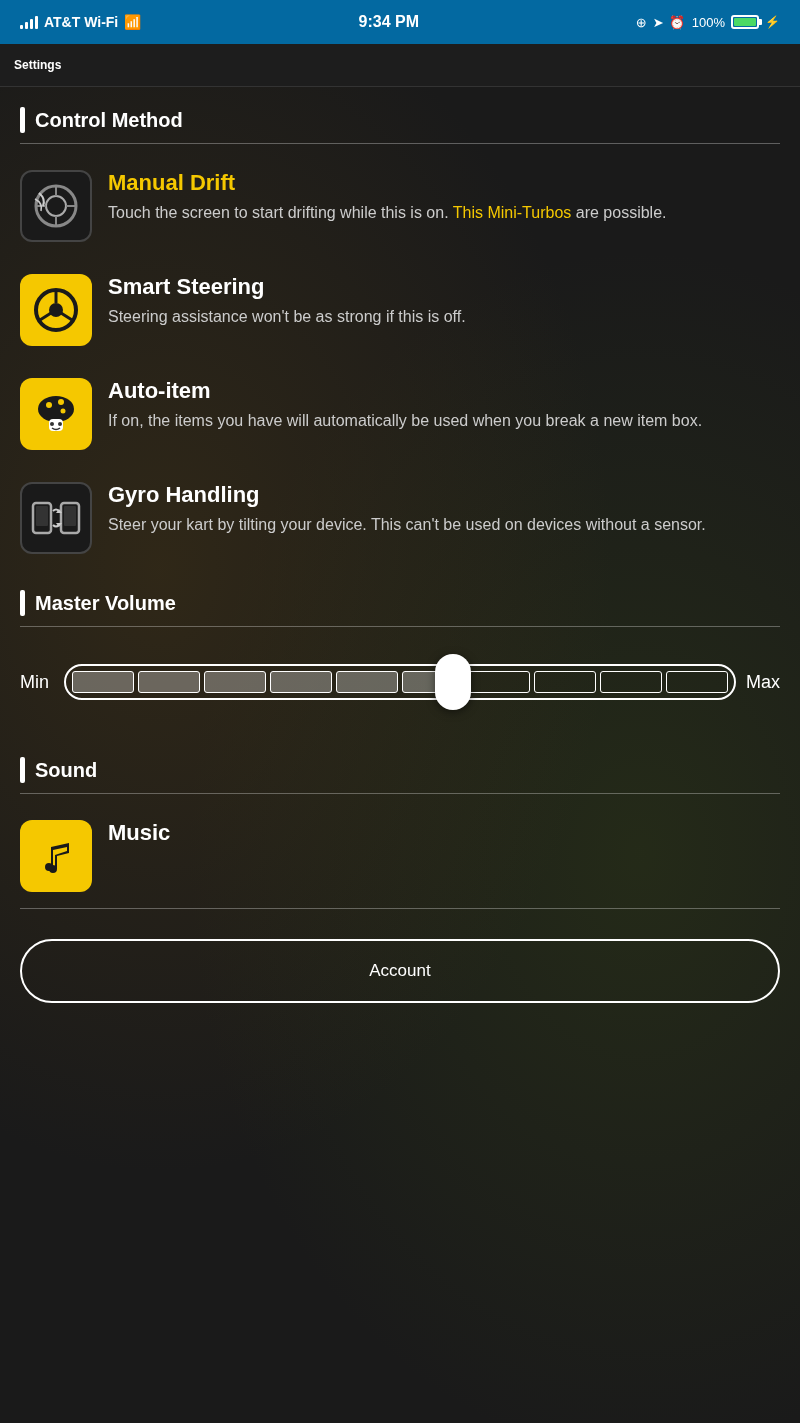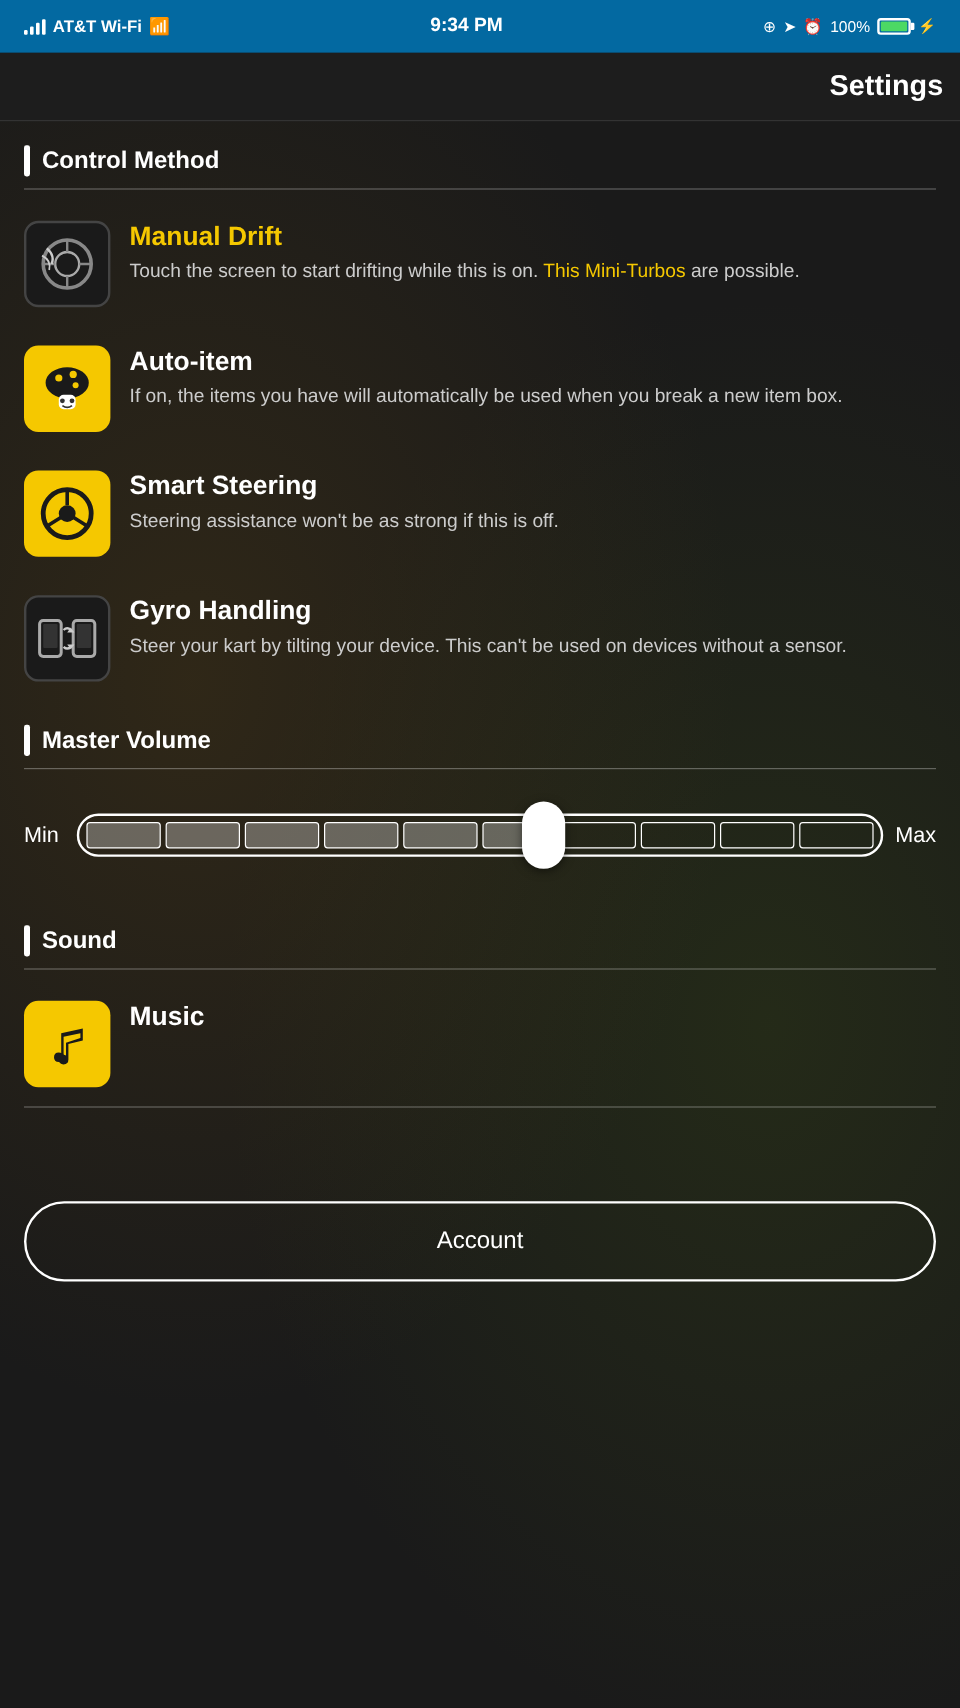--- a/index.html
+++ b/index.html
@@ -65,23 +65,23 @@
       top: 1px;
       bottom: 1px;
       width: 90%;
       background: #4cd964;
       border-radius: 1px;
     }
 
     
     .nav-bar {
       background: rgba(30, 30, 30, 0.95);
-      text-align: right;
+      text-align: left;
       padding: 14px;
-      font-size: 24px;
+      font-size: 12px;
       font-weight: 700;
       border-bottom: 1px solid #333;
       position: relative;
     }
 
     
     .bg-layer {
       position: fixed;
       top: 0; left: 0; right: 0; bottom: 0;
       background: 
@@ -244,25 +244,24 @@
     .account-section {
       padding: 20px;
     }
     .account-button {
       width: 100%;
       padding: 20px;
       background: transparent;
       border: 2.5px solid white;
       border-radius: 50px;
       color: white;
-      font-size: 20px;
+      font-size: 17px;
       font-weight: 500;
       text-align: center;
       cursor: pointer;
-      margin-top: 48px;
     }
 
     
     .signal-bars {
       display: flex;
       align-items: flex-end;
       gap: 2px;
       height: 14px;
     }
     .signal-bar {
@@ -330,53 +329,53 @@
       <div class="setting-title yellow-text">Manual Drift</div>
       <div class="setting-desc">
         Touch the screen to start drifting while this is on. <span class="highlight">This Mini-Turbos</span> are possible.
       </div>
     </div>
   </div>
 
   <div class="setting-item">
     <div class="setting-icon yellow">
       <svg width="50" height="50" viewBox="0 0 50 50">
-
-        <ellipse cx="25" cy="20" rx="18" ry="13" fill="#1a1a1a"></ellipse>
-
-        <circle cx="18" cy="16" r="3" fill="#f5c800"></circle>
-        <circle cx="30" cy="13" r="3" fill="#f5c800"></circle>
-        <circle cx="32" cy="22" r="2.5" fill="#f5c800"></circle>
-
-        <rect x="18" y="30" width="14" height="12" rx="4" fill="#fff"></rect>
-
-        <circle cx="21" cy="35" r="2" fill="#333"></circle>
-        <circle cx="29" cy="35" r="2" fill="#333"></circle>
-        <path d="M21 39 Q25 42 29 39" fill="none" stroke="#333" stroke-width="1.5"></path>
-      </svg>
-    </div>
-    <div class="setting-text">
-      <div class="setting-title">Auto-item</div>
-      <div class="setting-desc">If on, the items you have will automatically be used when you break a new item box.</div>
-    </div>
-  </div>
-
-  <div class="setting-item">
-    <div class="setting-icon yellow">
-      <svg width="50" height="50" viewBox="0 0 50 50">
         <circle cx="25" cy="25" r="20" fill="none" stroke="#1a1a1a" stroke-width="4"></circle>
         <circle cx="25" cy="25" r="7" fill="#1a1a1a"></circle>
         <line x1="25" y1="5" x2="25" y2="18" stroke="#1a1a1a" stroke-width="3"></line>
         <line x1="9" y1="35" x2="20" y2="28" stroke="#1a1a1a" stroke-width="3"></line>
         <line x1="41" y1="35" x2="30" y2="28" stroke="#1a1a1a" stroke-width="3"></line>
       </svg>
     </div>
     <div class="setting-text">
       <div class="setting-title">Smart Steering</div>
       <div class="setting-desc">Steering assistance won't be as strong if this is off.</div>
+    </div>
+  </div>
+
+  <div class="setting-item">
+    <div class="setting-icon yellow">
+      <svg width="50" height="50" viewBox="0 0 50 50">
+
+        <ellipse cx="25" cy="20" rx="18" ry="13" fill="#1a1a1a"></ellipse>
+
+        <circle cx="18" cy="16" r="3" fill="#f5c800"></circle>
+        <circle cx="30" cy="13" r="3" fill="#f5c800"></circle>
+        <circle cx="32" cy="22" r="2.5" fill="#f5c800"></circle>
+
+        <rect x="18" y="30" width="14" height="12" rx="4" fill="#fff"></rect>
+
+        <circle cx="21" cy="35" r="2" fill="#333"></circle>
+        <circle cx="29" cy="35" r="2" fill="#333"></circle>
+        <path d="M21 39 Q25 42 29 39" fill="none" stroke="#333" stroke-width="1.5"></path>
+      </svg>
+    </div>
+    <div class="setting-text">
+      <div class="setting-title">Auto-item</div>
+      <div class="setting-desc">If on, the items you have will automatically be used when you break a new item box.</div>
     </div>
   </div>
 
   <div class="setting-item">
     <div class="setting-icon dark">
       <svg width="54" height="54" viewBox="0 0 54 54">
 
         <rect x="4" y="12" width="18" height="30" rx="3" fill="none" stroke="#aaa" stroke-width="2.5"></rect>
         <rect x="7" y="15" width="12" height="20" rx="1" fill="#333"></rect>
 

